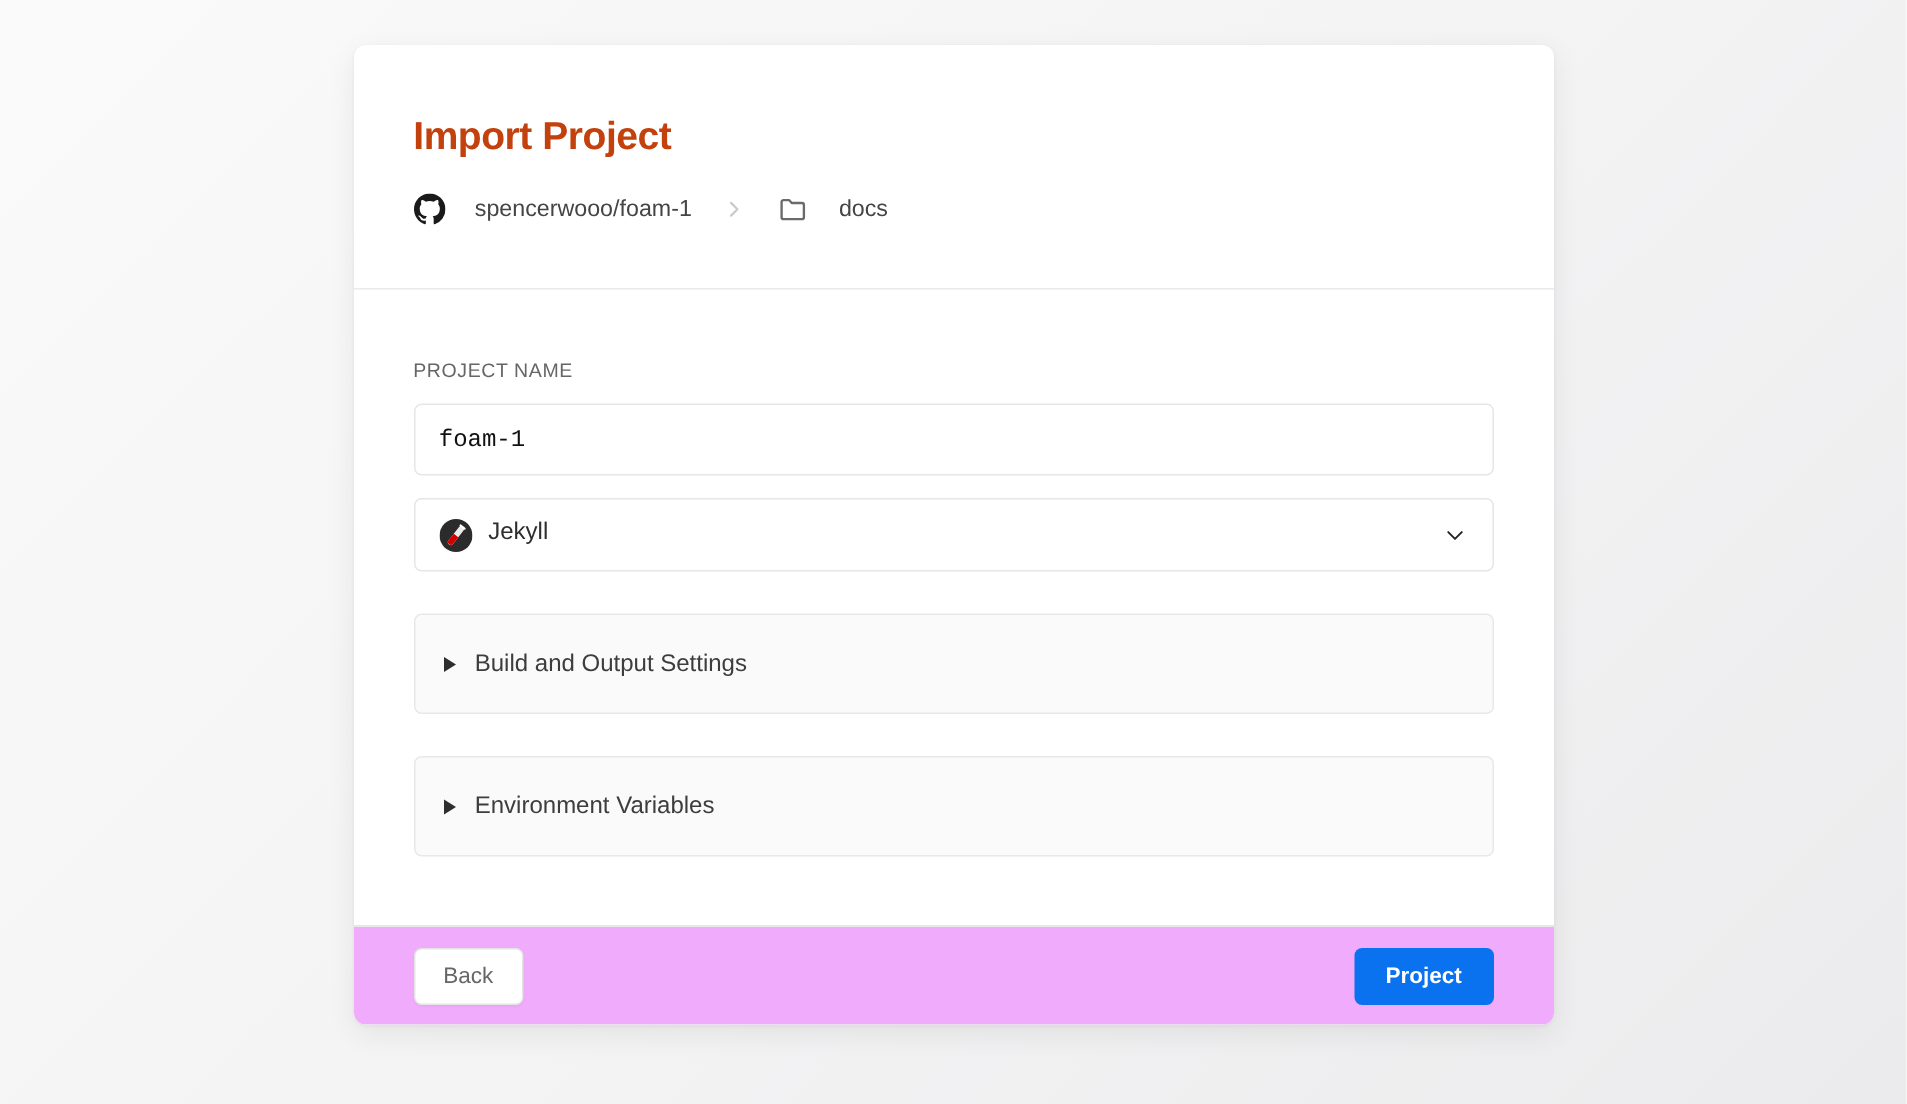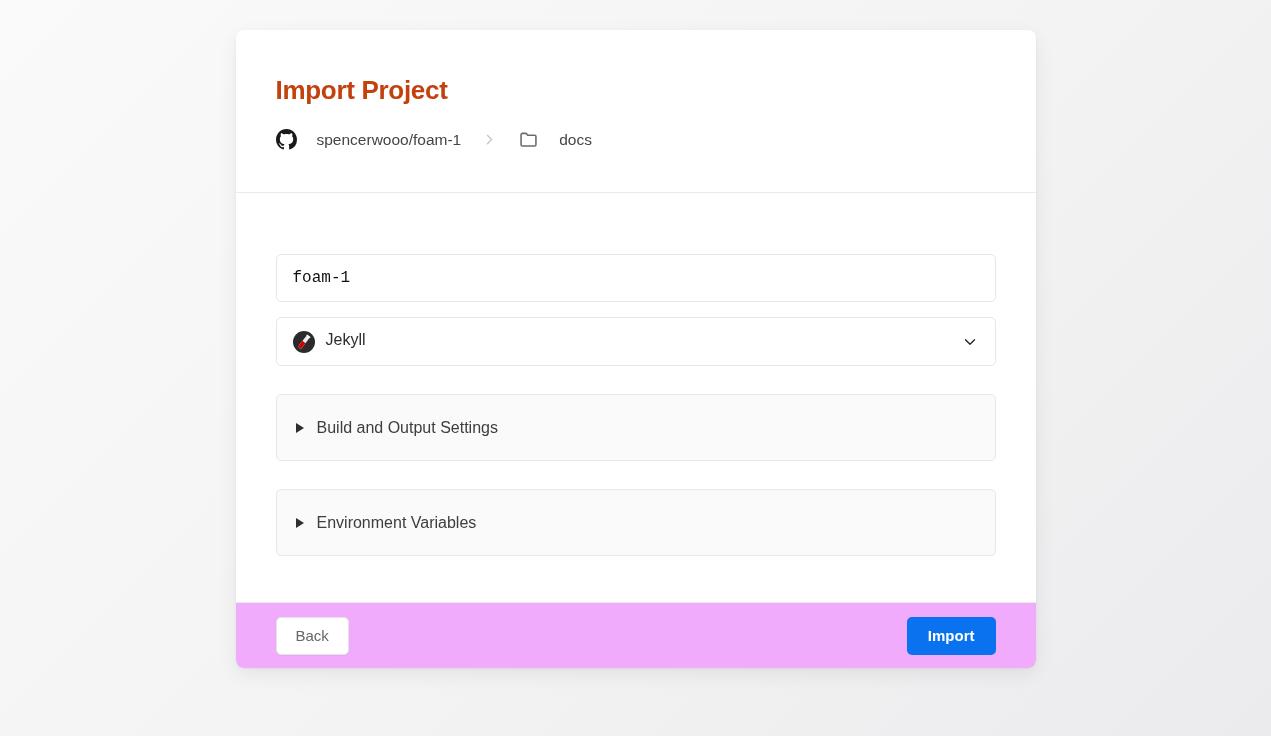--- a/index.html
+++ b/index.html
@@ -153,20 +153,21 @@
         <svg width="21" height="21" viewBox="0 0 24 24" fill="none" stroke="#6b6b6b" stroke-width="1.8" stroke-linejoin="round">
             <path d="M3.5 6.5a1.5 1.5 0 0 1 1.5-1.5h4.2l2 2.2H19a1.5 1.5 0 0 1 1.5 1.5v9.3a1.5 1.5 0 0 1-1.5 1.5H5a1.5 1.5 0 0 1-1.5-1.5V6.5z"></path>
           </svg>
       </span>
       <span>docs</span>
     </div>
   </div>
 
   <div class="card-body">
 
+    <div class="field-label">PROJECT NAME</div>
     <input class="text-input" type="text" value="foam-1" style="">
 
     <div class="select-box">
       <div class="select-left">
         <span class="icon-box">
           <svg width="22" height="22" viewBox="0 0 22 22">
             <circle cx="11" cy="11" r="11" fill="#2b2b2b"></circle>
             <g transform="rotate(38 11 11)">
               <rect x="9.1" y="3.6" width="3.8" height="15" rx="1.9" fill="#ececec"></rect>
               <path d="M9.1 11h3.8v5.6a1.9 1.9 0 0 1-3.8 0z" fill="#d40000"></path>
@@ -190,16 +191,16 @@
 
     <div class="collapsible">
       <span class="tri"></span>
       <span class="collapsible-label">Environment Variables</span>
     </div>
 
   </div>
 
   <div class="card-footer">
     <button class="btn btn-back">Back</button>
-    <button class="btn btn-deploy">Import</button>
+    <button class="btn btn-deploy">Project</button>
   </div>
 
 </div>
 
 </body></html>

